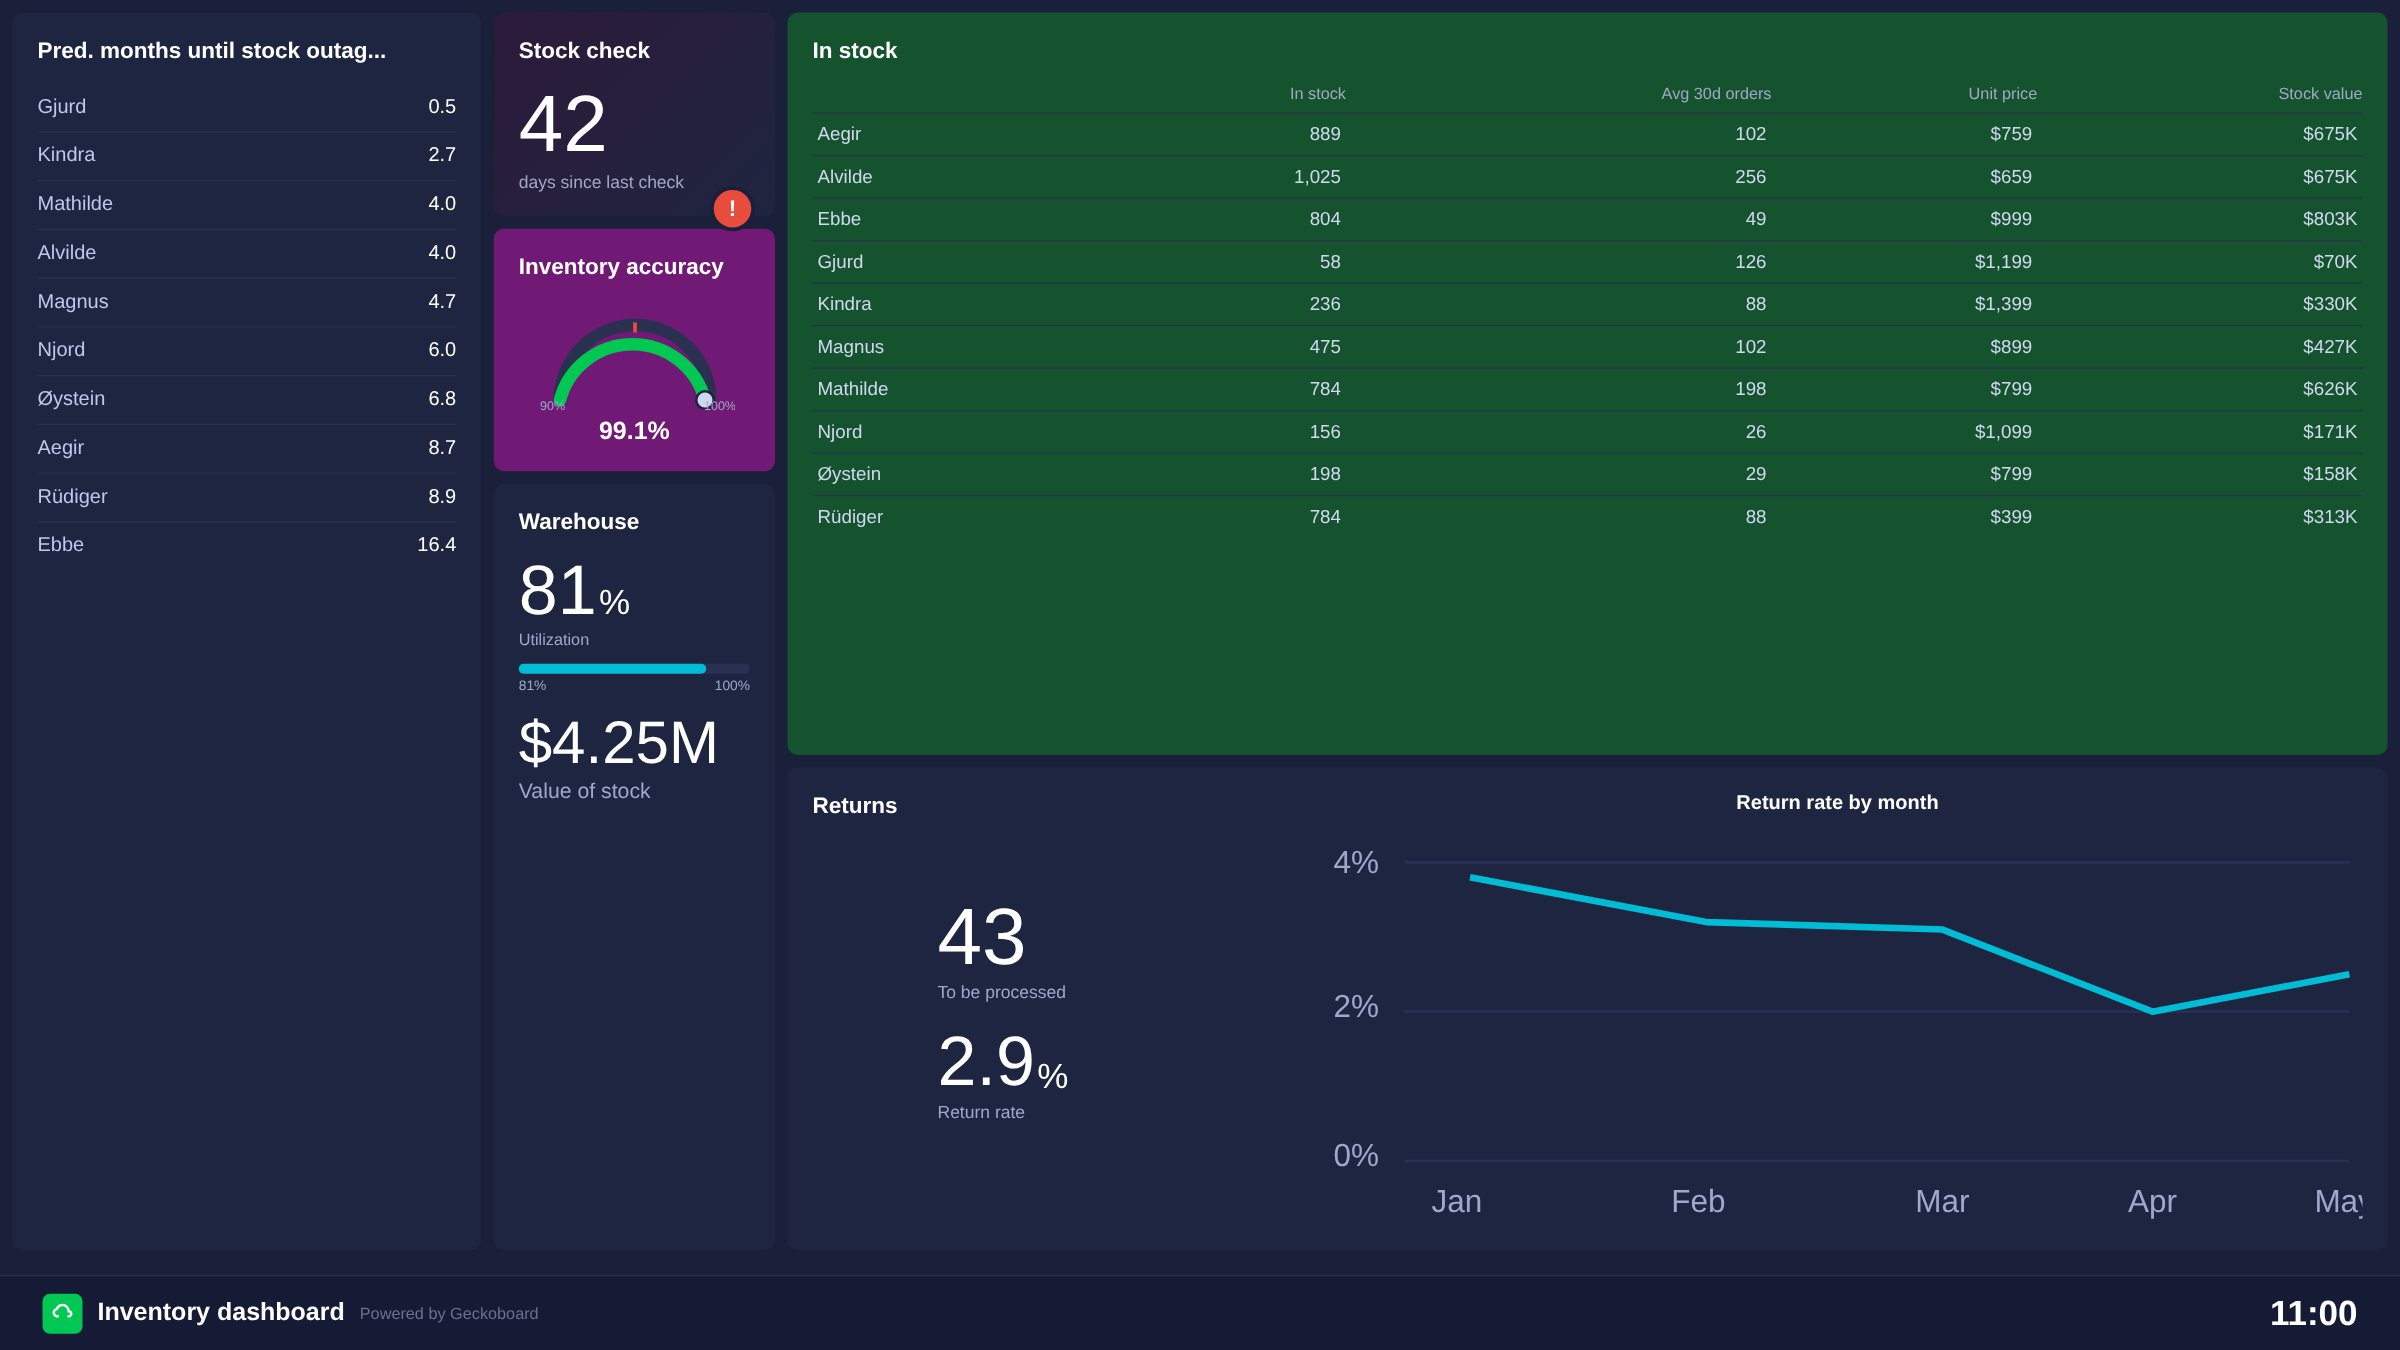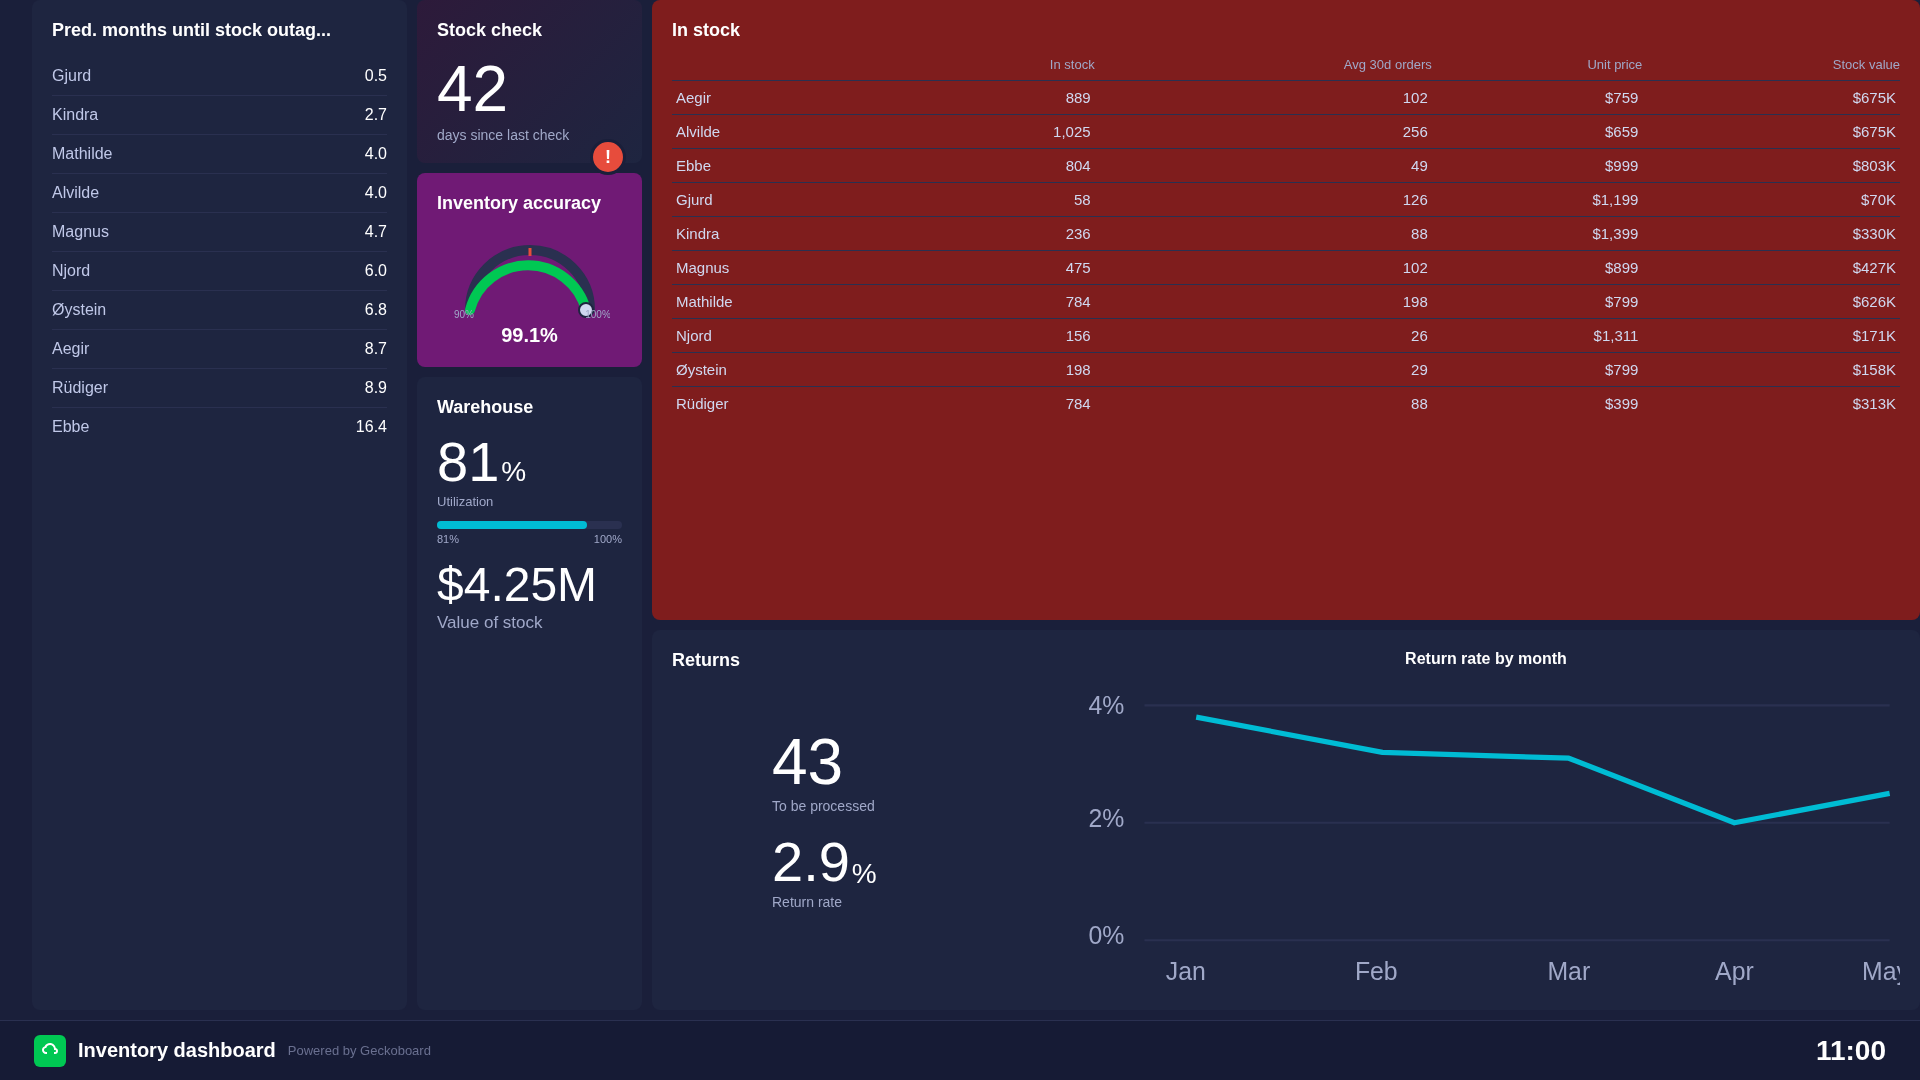--- a/index.html
+++ b/index.html
@@ -11,21 +11,21 @@
       color: #ffffff;
       overflow: hidden;
     }
 
     .dashboard {
       display: grid;
       grid-template-columns: 375px 225px 1fr;
       grid-template-rows: 1fr auto;
       height: calc(1080px - 60px);
       gap: 10px;
-      margin-left: 32px;
+      padding: 10px;
     }
 
     
     .panel {
       background-color: #1e2540;
       border-radius: 8px;
       padding: 20px;
     }
 
     .panel-title {
@@ -203,21 +203,21 @@
     
     .right-column {
       grid-row: 1 / 2;
       grid-column: 3 / 4;
       display: flex;
       flex-direction: column;
       gap: 10px;
     }
 
     .in-stock-panel {
-      background-color: #7f1d1d;
+      background-color: #14532d;
       border-radius: 8px;
       padding: 20px;
       flex: 1;
     }
 
     .in-stock-table {
       width: 100%;
       border-collapse: collapse;
       font-size: 15px;
     }
@@ -514,21 +514,21 @@
       <td>Mathilde</td>
       <td>784</td>
       <td>198</td>
       <td>$799</td>
       <td>$626K</td>
     </tr>
             <tr>
       <td>Njord</td>
       <td>156</td>
       <td>26</td>
-      <td>$1,311</td>
+      <td>$1,099</td>
       <td>$171K</td>
     </tr>
             <tr>
       <td>Øystein</td>
       <td>198</td>
       <td>29</td>
       <td>$799</td>
       <td>$158K</td>
     </tr>
             <tr>

